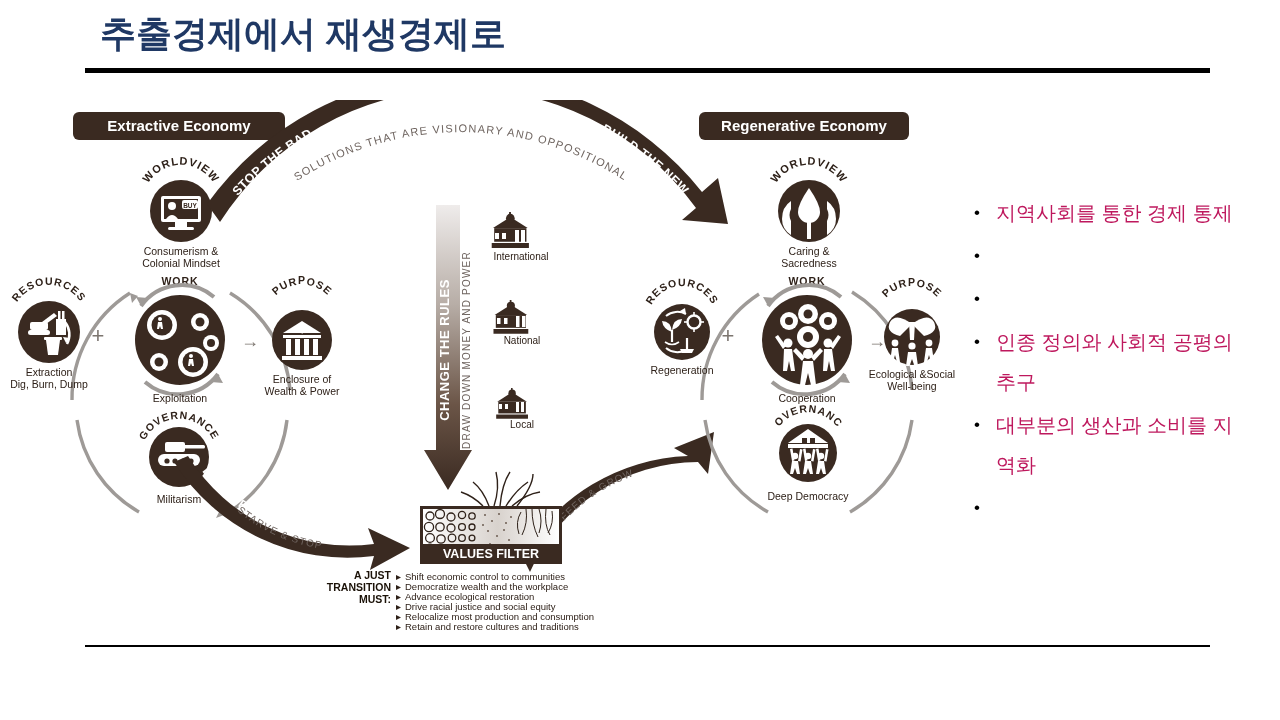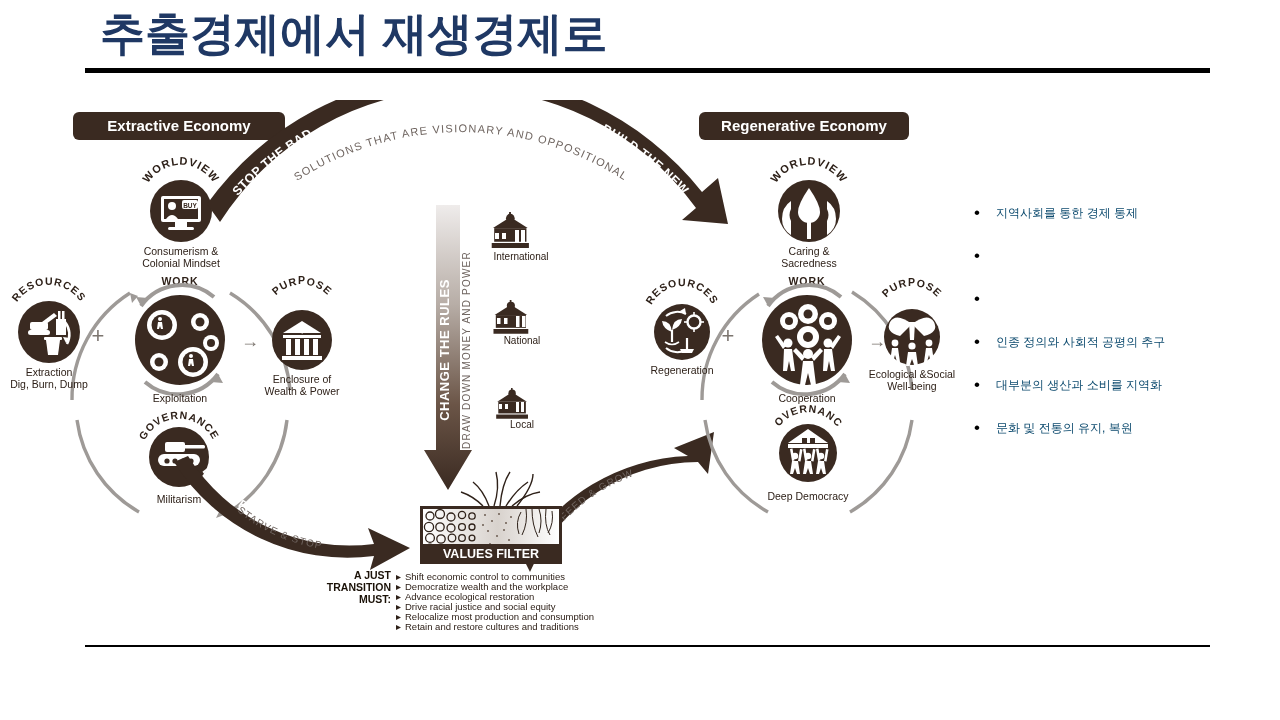--- a/index.html
+++ b/index.html
@@ -4,35 +4,35 @@
 <style>
   * { margin:0; padding:0; box-sizing:border-box; }
   html,body { width:1280px; height:720px; overflow:hidden; background:#ffffff; }
   body { font-family:"Liberation Sans", sans-serif; color:#000; }
 
   .slide { position:relative; width:1280px; height:720px; background:#fff; }
 
   
   .title {
     position:absolute; left:100px; top:6px; width:1000px; height:56px;
-    font-size:45px; font-weight:bold; color:#1F3864; letter-spacing:0px;
+    font-size:36px; font-weight:bold; color:#1F3864; letter-spacing:0px;
     white-space:nowrap; line-height:56px;
   }
   .title-rule {
     position:absolute; left:85px; top:68px; width:1125px; height:5px; background:#000;
   }
   .bottom-rule {
     position:absolute; left:85px; top:645px; width:1125px; height:2px; background:#000;
   }
 
   
   .bullets { position:absolute; left:966px; top:193px; width:300px; }
   .bullet-row { display:flex; align-items:flex-start; margin-bottom:3px; }
   .bullet-dot { width:30px; flex:0 0 30px; font-size:17px; line-height:40px; color:#000; text-align:left; padding-left:8px; }
-  .bullet-text { font-size:12px; line-height:40px; color:#0c4a6e; width:255px; }
+  .bullet-text { font-size:20px; line-height:40px; color:#be185d; width:255px; }
 
   
   .diagram { position:absolute; left:2px; top:100px; width:960px; height:545px; }
   .diagram svg { display:block; }
 
   
   .lbl-badge { font-family:"Liberation Sans", sans-serif; font-weight:bold; fill:#ffffff; }
   .lbl-dark { font-family:"Liberation Sans", sans-serif; fill:#2e2119; }
   .lbl-arc { font-family:"Liberation Sans", sans-serif; font-weight:bold; fill:#ffffff; letter-spacing:0.4px; }
   .lbl-arc-sub { font-family:"Liberation Sans", sans-serif; fill:#6f6560; letter-spacing:1.2px; }
@@ -62,21 +62,20 @@
     <div class="bullet-row">
       <div class="bullet-dot">•</div>
       <div class="bullet-text">인종 정의와 사회적 공평의 추구</div>
     </div>
     <div class="bullet-row">
       <div class="bullet-dot">•</div>
       <div class="bullet-text">대부분의 생산과 소비를 지역화</div>
     </div>
     <div class="bullet-row">
       <div class="bullet-dot">•</div>
-      <div class="bullet-text">문화 및 전통의 유지, 복원</div>
     </div>
   </div>
 
   <div class="diagram">
   <svg width="960" height="545" viewBox="0 0 960 545" xmlns="http://www.w3.org/2000/svg">
     <defs>
 
       <linearGradient id="gradDown" x1="0" y1="0" x2="0" y2="1">
         <stop offset="0%" stop-color="#efeceb"></stop>
         <stop offset="35%" stop-color="#b7ada6"></stop>

